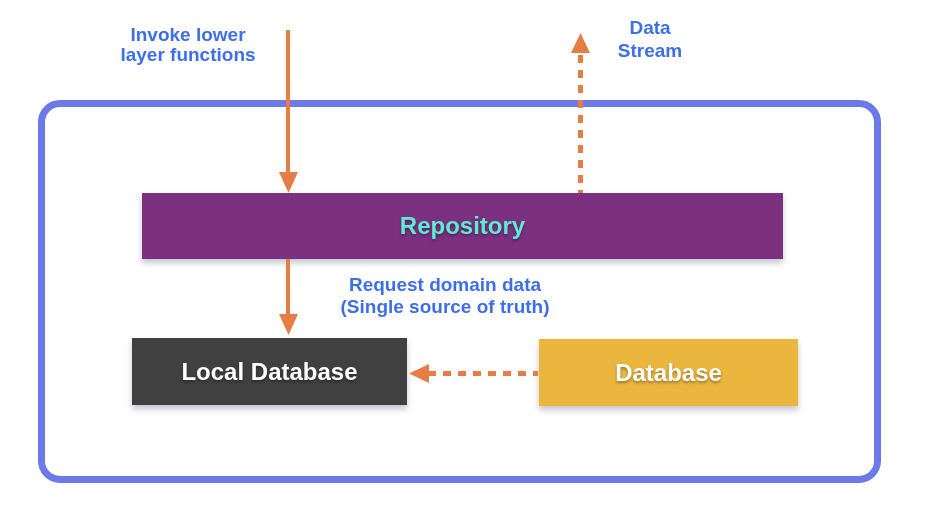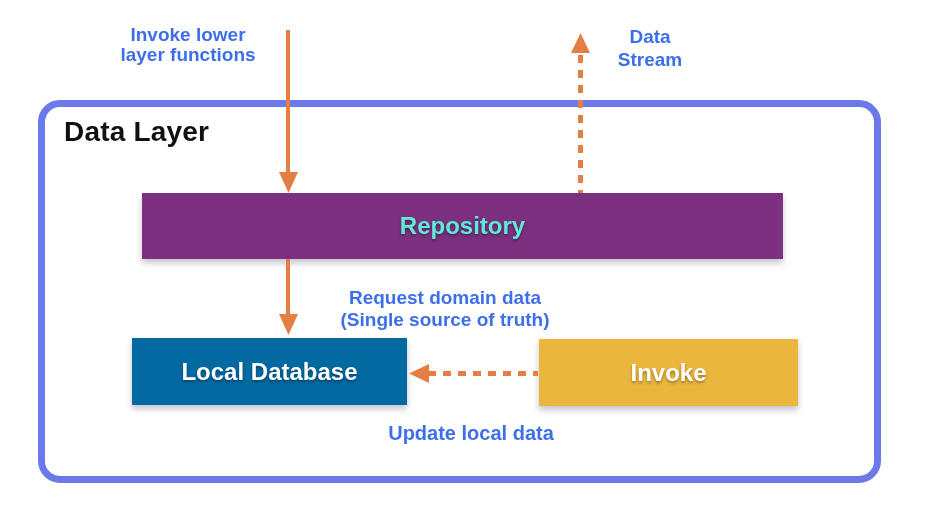--- a/index.html
+++ b/index.html
@@ -44,22 +44,22 @@
   .node-network    { left: 539px; top: 339px; width: 259px; height: 67px; }
 
   .float-label {
     position: absolute;
     font-weight: bold;
     color: #3E6FEA;
     text-align: center;
     white-space: pre-line;
   }
   .lbl-invoke  { left: 93px;  top: 25px;  width: 190px; font-size: 19px; line-height: 20px; }
-  .lbl-stream  { left: 570px; top: 25px;  width: 160px; font-size: 19px; line-height: 23px; }
-  .lbl-request { left: 315px; top: 274px; width: 260px; font-size: 19px; line-height: 22px; margin-top: 13px; }
+  .lbl-stream  { left: 570px; top: 16px;  width: 160px; font-size: 19px; line-height: 23px; }
+  .lbl-request { left: 315px; top: 274px; width: 260px; font-size: 19px; line-height: 22px; }
   .lbl-update  { left: 361px; top: 422px; width: 220px; font-size: 20px; }
 
   
   .a-line-v { position: absolute; width: 4px; background: currentColor; }
   .a-dash-v {
     position: absolute; width: 5px;
     background: repeating-linear-gradient(to bottom, currentColor 0 8px, transparent 8px 15px);
   }
   .a-dash-h {
     position: absolute; height: 5px;
@@ -79,46 +79,44 @@
   .p-update-head  { left: 409px; top: 364px; }
   .p-update-line  { left: 428px; top: 371px; width: 110px; }
 </style>
 </head>
 <body>
 
 <div class="canvas">
 
   <div class="frame" style="border-color: rgb(107, 122, 232);"></div>
 
-  <div class="frame-title" style="color: rgb(17, 17, 17);">Data Layer</div>
 
   <div class="a-line-v p-invoke-line" style="color: rgb(229, 126, 69);"></div>
   <div class="a-head a-head-down p-invoke-head" style="color: rgb(229, 126, 69);"></div>
   <div class="float-label lbl-invoke" style="color: rgb(62, 111, 234);">Invoke lower
 layer functions</div>
 
   <div class="a-head a-head-up p-stream-head" style="color: rgb(229, 126, 69);"></div>
   <div class="a-dash-v p-stream-line" style="color: rgb(229, 126, 69);"></div>
   <div class="float-label lbl-stream" style="color: rgb(62, 111, 234);">Data
 Stream</div>
 
   <div class="node node-repository" style="background-color: rgb(123, 49, 128);">
     <span style="color: #5eead4;">Repository</span>
   </div>
 
   <div class="a-line-v p-request-line" style="color: rgb(229, 126, 69);"></div>
   <div class="a-head a-head-down p-request-head" style="color: rgb(229, 126, 69);"></div>
   <div class="float-label lbl-request" style="color: rgb(62, 111, 234);">Request domain data
 (Single source of truth)</div>
 
-  <div class="node node-local-db" style="background-color: #0369a1;">
+  <div class="node node-local-db" style="background-color: #404040;">
     <span style="color: rgb(255, 255, 255);">Local Database</span>
   </div>
 
   <div class="node node-network" style="background-color: rgb(234, 182, 62);">
-    <span style="color: rgb(255, 255, 255);">Invoke</span>
+    <span style="color: rgb(255, 255, 255);">Database</span>
   </div>
 
   <div class="a-head a-head-left p-update-head" style="color: rgb(229, 126, 69);"></div>
   <div class="a-dash-h p-update-line" style="color: rgb(229, 126, 69);"></div>
-  <div class="float-label lbl-update" style="color: rgb(62, 111, 234);">Update local data</div>
 
 </div>
 
 </body></html>

